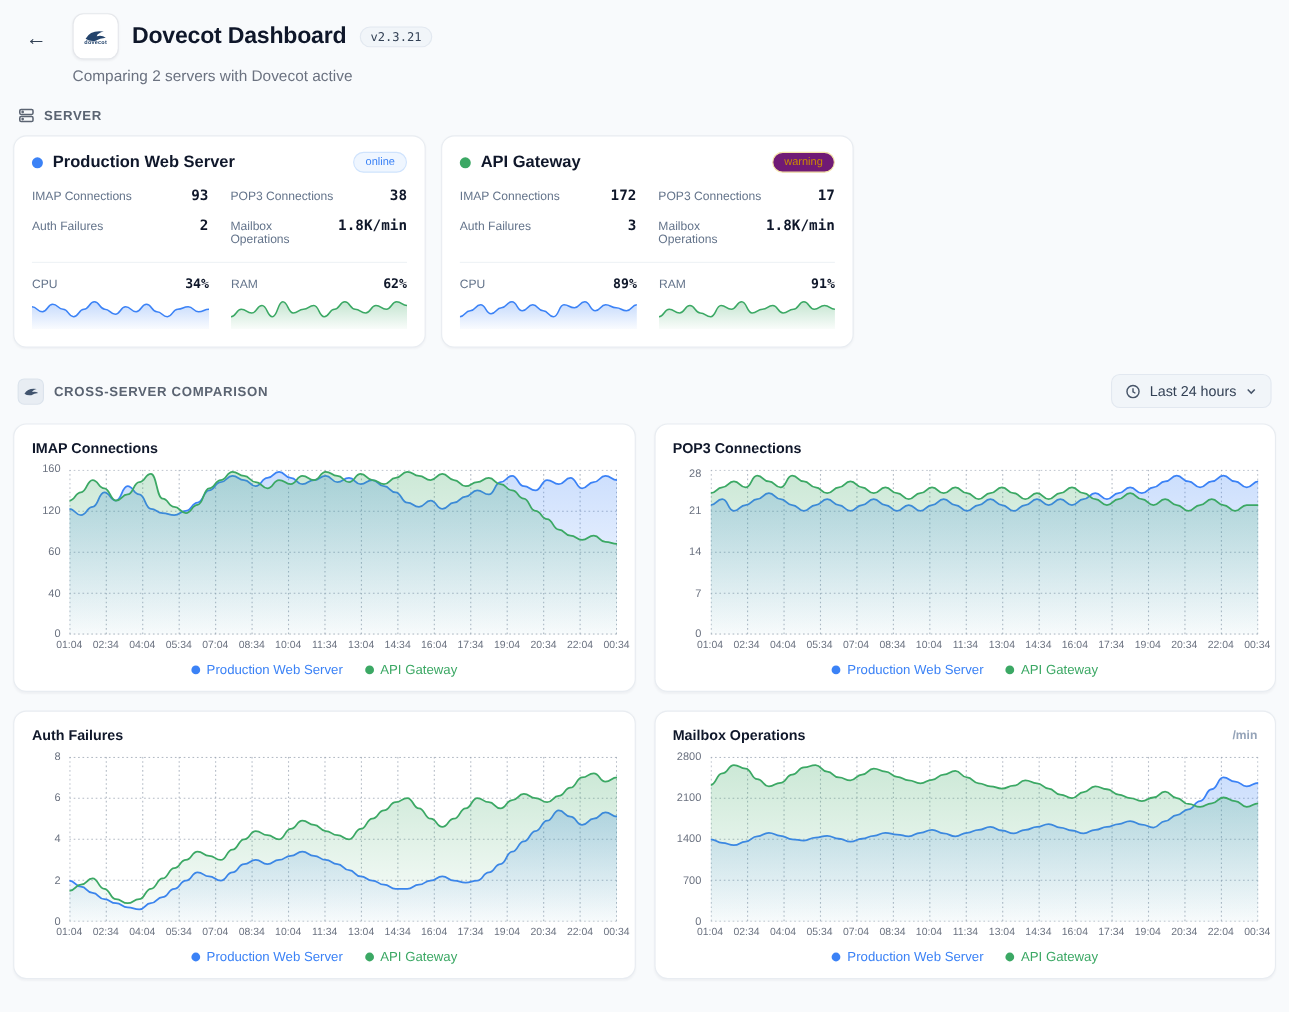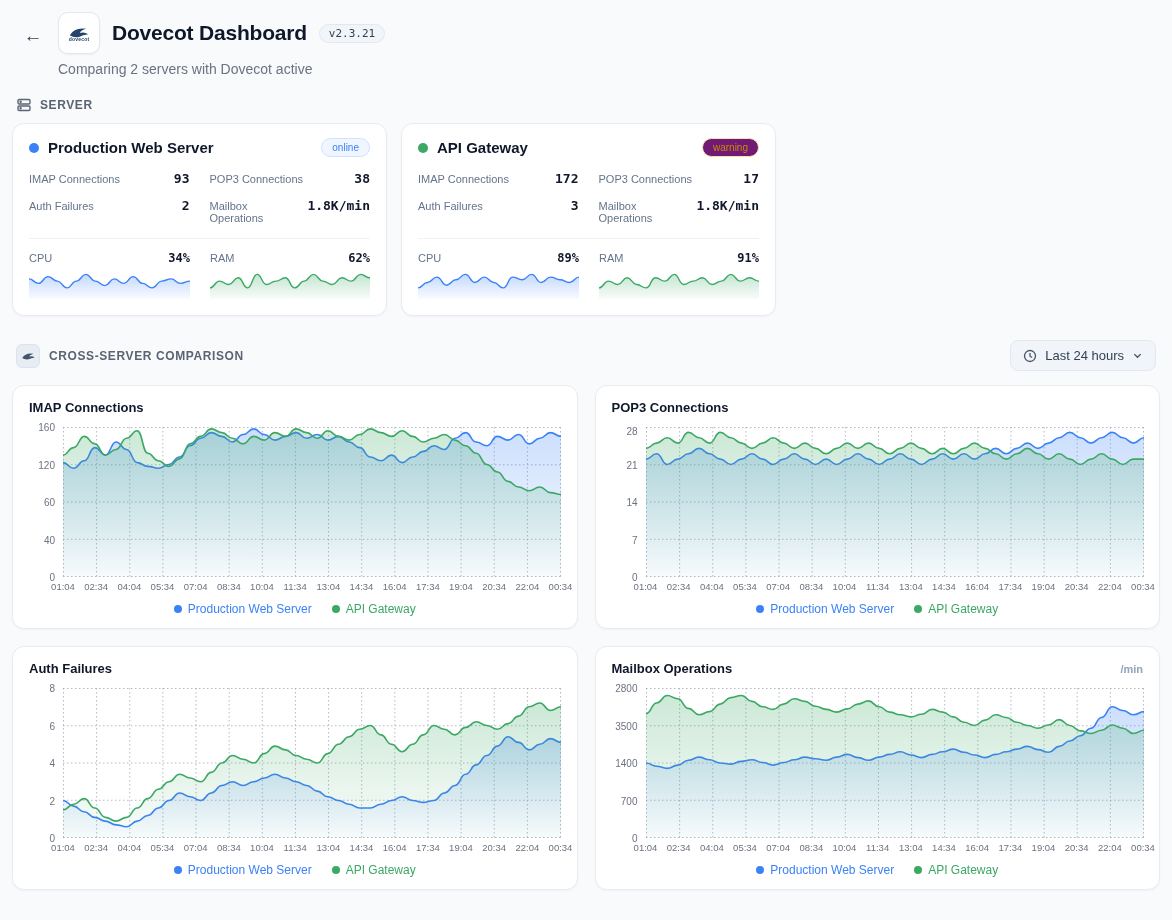--- a/index.html
+++ b/index.html
@@ -11,21 +11,21 @@
     color:#0f172a;
     overflow:hidden;
   }
   
   .header { display:flex; align-items:flex-start; padding:12px 16px 4px; }
   .back-button {
     width:34px; height:34px; margin-top:6px;
     background:none; border:none; font-size:19px; color:#334155;
     cursor:pointer; line-height:1;
   }
-  .header-main { margin-left:8px; }
+  .header-main { margin-left:16px; }
   .title-row { display:flex; align-items:center; gap:12px; }
   .logo {
     width:42px; height:42px; background:#ffffff;
     border:1px solid #e5e7eb; border-radius:10px;
     display:flex; flex-direction:column; align-items:center; justify-content:center;
     box-shadow:0 1px 2px rgba(16,24,40,.05);
   }
   .logo svg { display:block; }
   .logo-text { font-size:5px; font-weight:bold; letter-spacing:.04em; color:#24446c; text-transform:lowercase; margin-top:-2px; }
   h1 { font-size:21px; margin:0; font-weight:700; letter-spacing:-.01em; }
@@ -538,21 +538,21 @@
   <section class="chart-card">
     <div class="chart-head">
       <h3 class="chart-title">Mailbox Operations</h3>
       <span class="chart-unit">/min</span>
     </div>
     <div class="chart-body">
       <div class="y-axis">
           <div class="ytick" style="top: 150px;">0</div>
           <div class="ytick" style="top: 112.5px;">700</div>
           <div class="ytick" style="top: 75px;">1400</div>
-          <div class="ytick" style="top: 37.5px;">3500</div>
+          <div class="ytick" style="top: 37.5px;">2100</div>
           <div class="ytick" style="top: 0px;">2800</div>
         </div>
       <div class="plot-wrap">
         <div class="plot">
             <svg width="498" height="150">
               <defs>
                 <linearGradient id="grad-3-0" x1="0" y1="0" x2="0" y2="1">
                   <stop offset="0%" stop-color="#3b82f6" stop-opacity="0.26"></stop>
                   <stop offset="100%" stop-color="#3b82f6" stop-opacity="0.02"></stop>
                 </linearGradient>

